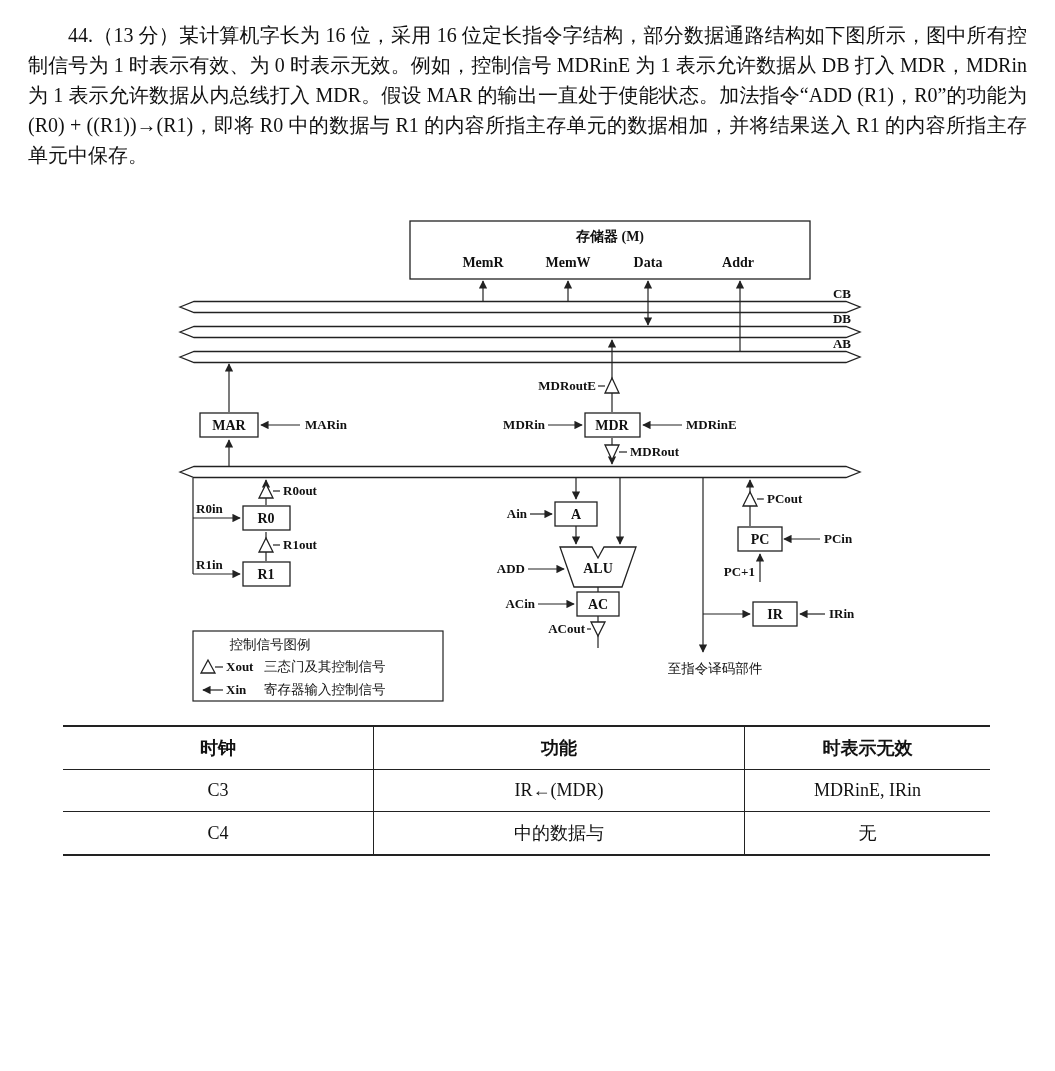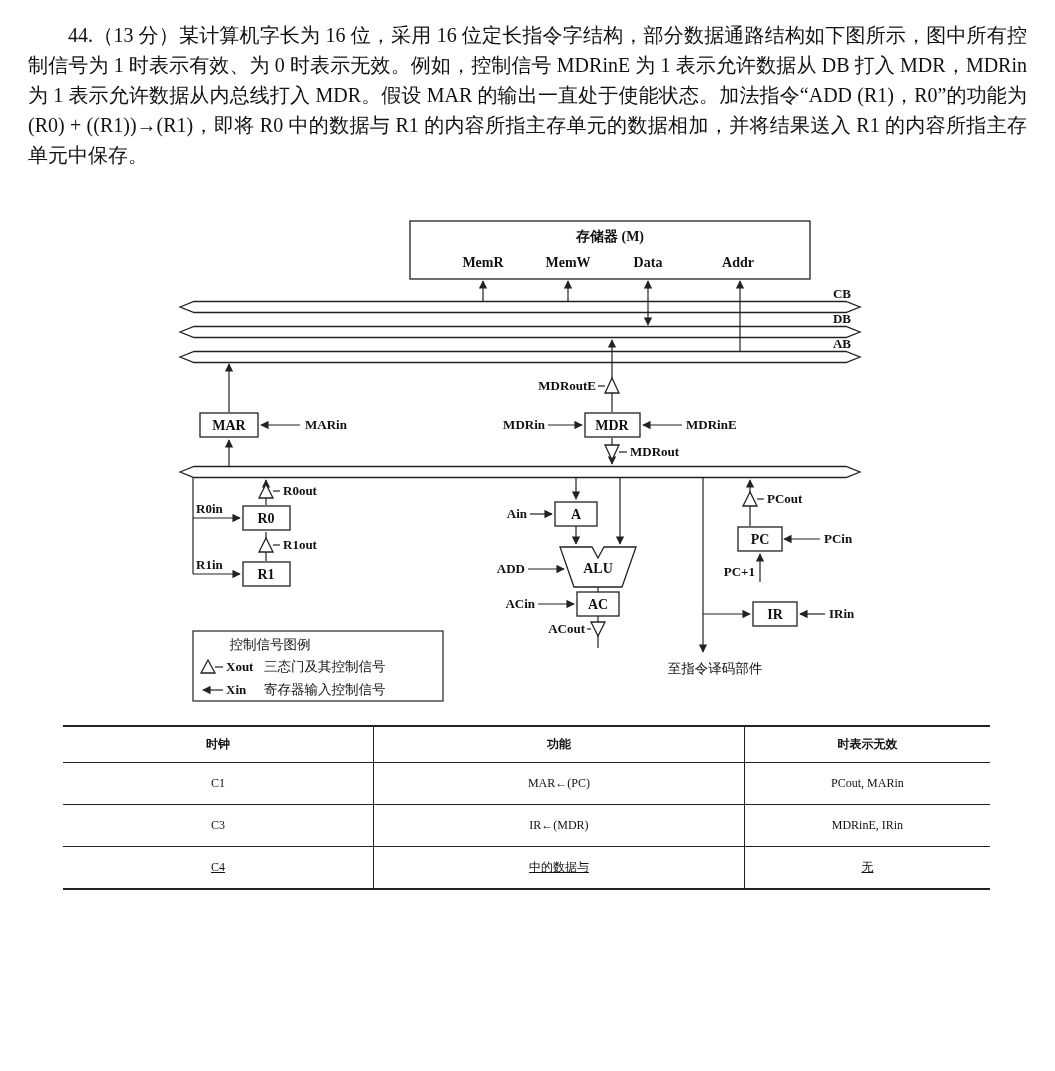--- a/index.html
+++ b/index.html
@@ -26,29 +26,29 @@
   .shape{ stroke:#222; stroke-width:1.3; fill:#ffffff; }
 
   .para2 { margin-top:20px; }
 
   .qtable {
     border-collapse:collapse;
     margin:16px 0 0 47px;
     width:927px;
     border-top:2px solid #222;
     border-bottom:2px solid #222;
-    font-size:12px; color:#111;
+    font-size:18px; color:#111;
   }
   .qtable th, .qtable td {
     text-align:center; vertical-align:middle;
     padding:9px 6px;
     border-bottom:1.5px solid #222;
   }
   .qtable th:not(:last-child), .qtable td:not(:last-child) { border-right:1.5px solid #222; }
-  .qtable tbody tr:last-child td { border-bottom:none;text-decoration:underline; }
+  .qtable tbody tr:last-child td { border-bottom:none; }
   .qtable th { font-weight:bold; }
   .fline { line-height:23px; }
 </style>
 </head>
 <body>
 
 <div class="page">
 
   <p class="para">44.（13 分）某计算机字长为 16 位，采用 16 位定长指令字结构，部分数据通路结构如下图所示，图中所有控制信号为 1 时表示有效、为 0 时表示无效。例如，控制信号 MDRinE 为 1 表示允许数据从 DB 打入 MDR，MDRin 为 1 表示允许数据从内总线打入 MDR。假设 MAR 的输出一直处于使能状态。加法指令“ADD (R1)，R0”的功能为(R0) + ((R1))→(R1)，即将 R0 中的数据与 R1 的内容所指主存单元的数据相加，并将结果送入 R1 的内容所指主存单元中保存。</p>
 
@@ -190,28 +190,20 @@
       </colgroup>
     <thead>
       <tr>
         <th>时钟</th>
         <th>功能</th>
         <th>时表示无效</th>
       </tr>
     </thead>
     <tbody>
       <tr>
-        <td>C1</td>
-        <td>
-          <div class="fline">MAR←(PC)</div>
-          <div class="fline"></div>
-        </td>
-        <td>PCout, MARin</td>
-      </tr>
-      <tr>
         <td>C3</td>
         <td>
           <div class="fline">IR←(MDR)</div>
           <div class="fline"></div>
         </td>
         <td>MDRinE, IRin</td>
       </tr>
       <tr>
         <td>C4</td>
         <td>

